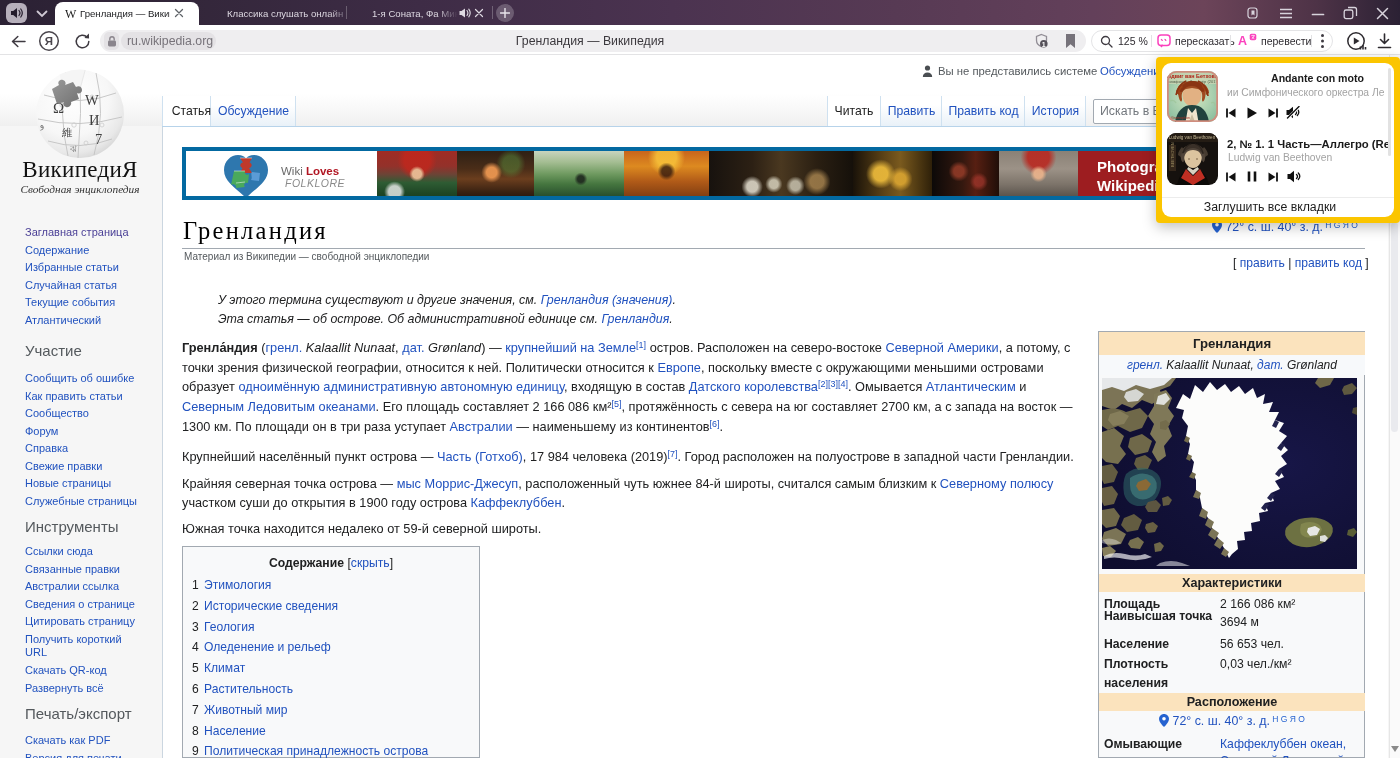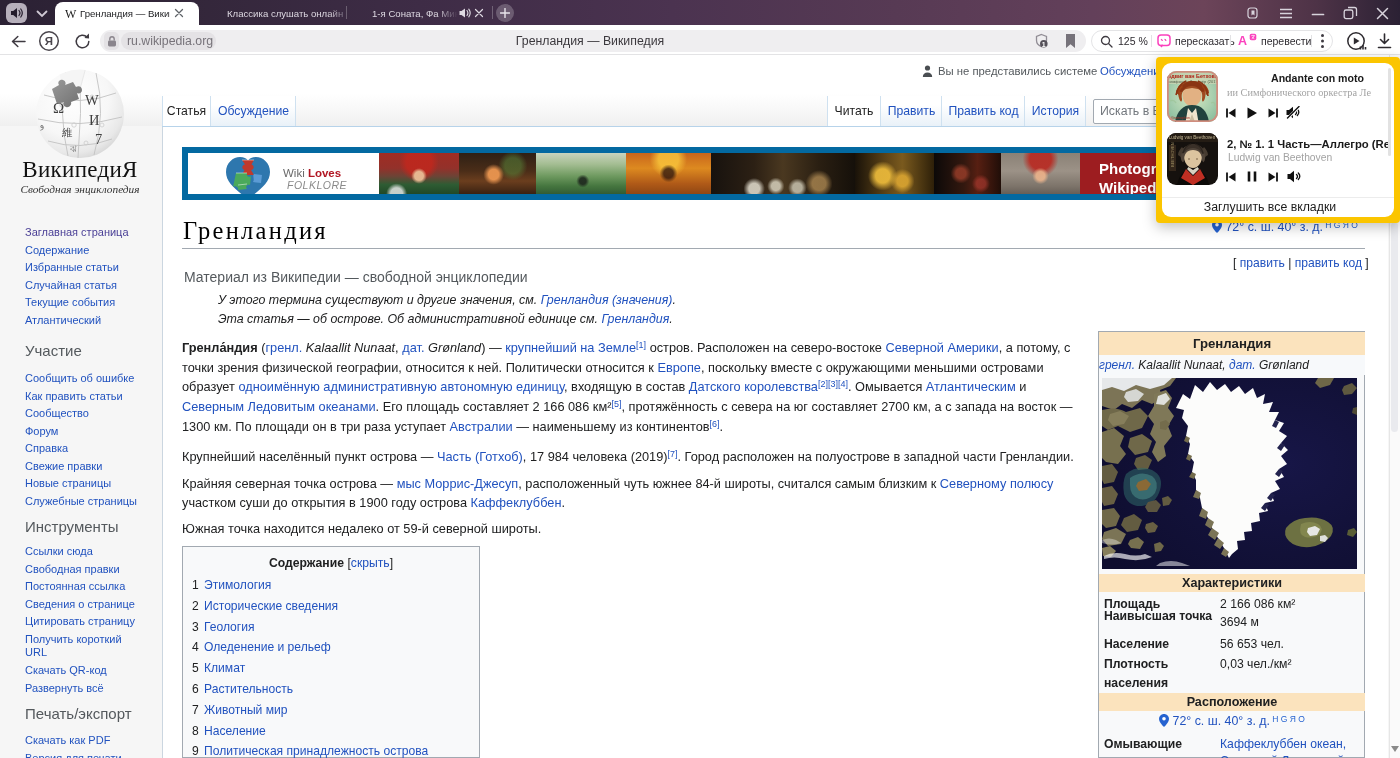--- a/index.html
+++ b/index.html
@@ -212,22 +212,22 @@
   <div class="sb" style="top:370px"><a>Сообщить об ошибке</a></div>
   <div class="sb" style="top:387.5px"><a>Как править статьи</a></div>
   <div class="sb" style="top:405px"><a>Сообщество</a></div>
   <div class="sb" style="top:422.5px"><a>Форум</a></div>
   <div class="sb" style="top:440px"><a>Справка</a></div>
   <div class="sb" style="top:457.5px"><a>Свежие правки</a></div>
   <div class="sb" style="top:475px"><a>Новые страницы</a></div>
   <div class="sb" style="top:492.5px"><a>Служебные страницы</a></div>
   <div class="sbh" style="top:520px">Инструменты</div>
   <div class="sb" style="top:543px"><a>Ссылки сюда</a></div>
-  <div class="sb" style="top:560.5px"><a>Свободная правки</a></div>
-  <div class="sb" style="top:578px"><a>Постоянная ссылка</a></div>
+  <div class="sb" style="top:560.5px"><a>Связанные правки</a></div>
+  <div class="sb" style="top:578px"><a>Австралии ссылка</a></div>
   <div class="sb" style="top:595.5px"><a>Сведения о странице</a></div>
   <div class="sb" style="top:613px"><a>Цитировать страницу</a></div>
   <div class="sb" style="top:631px"><a>Получить короткий</a></div>
   <div class="sb" style="top:644px"><a>URL</a></div>
   <div class="sb" style="top:662px"><a>Скачать QR-код</a></div>
   <div class="sb" style="top:679.5px"><a>Развернуть всё</a></div>
   <div class="sbh" style="top:707px">Печать/экспорт</div>
   <div class="sb" style="top:732px"><a>Скачать как PDF</a></div>
   <div class="sb" style="top:750px"><a>Версия для печати</a></div>
 </div>
@@ -235,37 +235,37 @@
 <div id="wikihead">
   <svg class="abs" style="left:922px;top:65px" width="11" height="12" viewBox="0 0 11 12">
       <circle cx="5.5" cy="3" r="2.6" fill="#4a4e52"></circle>
       <path d="M0.8 12c0-3 2-4.6 4.7-4.6s4.7 1.6 4.7 4.6z" fill="#4a4e52"></path>
     </svg>
   <div class="abs" style="left:938px;top:64px;height:15px;line-height:15px;font-size:11.3px;color:#54595d;white-space:nowrap;">Вы не представились системе</div>
   <div class="abs" style="left:1100px;top:64px;height:15px;line-height:15px;font-size:11.3px;white-space:nowrap;"><a>Обсуждение</a></div>
 
   <div class="abs" style="left:162px;top:96px;width:49px;height:30px;background:#fff;border-left:1px solid #cfe1f0;border-right:1px solid #cfe1f0;box-sizing:border-box;"></div>
   <div class="abs" style="left:211px;top:96px;width:85px;height:30px;background:linear-gradient(180deg,#ffffff 30%,#e9f1f8 100%);border-right:1px solid #cfe1f0;box-sizing:border-box;"></div>
-  <div class="abs" style="left:162px;top:96px;width:49px;height:30px;line-height:30px;text-align:center;font-size:12.2px;color:#222;">Статья</div>
+  <div class="abs" style="left:162px;top:96px;width:49px;height:30px;line-height:30px;text-align:right;font-size:12.2px;color:#222;">Статья</div>
   <div class="abs" style="left:211px;top:96px;width:85px;height:30px;line-height:30px;text-align:center;font-size:12.2px;"><a>Обсуждение</a></div>
 
   <div class="abs" style="left:827px;top:96px;width:54px;height:30px;background:#fff;border-left:1px solid #cfe1f0;border-right:1px solid #cfe1f0;box-sizing:border-box;"></div>
   <div class="abs" style="left:881px;top:96px;width:61px;height:30px;background:linear-gradient(180deg,#ffffff 30%,#e9f1f8 100%);border-right:1px solid #cfe1f0;box-sizing:border-box;"></div>
   <div class="abs" style="left:942px;top:96px;width:83px;height:30px;background:linear-gradient(180deg,#ffffff 30%,#e9f1f8 100%);border-right:1px solid #cfe1f0;box-sizing:border-box;"></div>
   <div class="abs" style="left:1025px;top:96px;width:61px;height:30px;background:linear-gradient(180deg,#ffffff 30%,#e9f1f8 100%);border-right:1px solid #cfe1f0;box-sizing:border-box;"></div>
   <div class="abs" style="left:827px;top:96px;width:54px;height:30px;line-height:30px;text-align:center;font-size:12.2px;color:#222;">Читать</div>
   <div class="abs" style="left:881px;top:96px;width:61px;height:30px;line-height:30px;text-align:center;font-size:12.2px;"><a>Править</a></div>
   <div class="abs" style="left:942px;top:96px;width:83px;height:30px;line-height:30px;text-align:center;font-size:12.2px;"><a>Править код</a></div>
   <div class="abs" style="left:1025px;top:96px;width:61px;height:30px;line-height:30px;text-align:center;font-size:12.2px;"><a>История</a></div>
 
   <div class="abs" style="left:1093px;top:99px;width:267px;height:25px;background:#fff;border:1px solid #a2a9b1;border-radius:2px;box-sizing:border-box;"></div>
   <div class="abs" style="left:1100px;top:103px;height:17px;line-height:17px;font-size:12.3px;color:#72777d;">Искать в Википедии</div>
 </div>
 
-<div id="banner" class="abs" style="left:182px;top:147px;width:1181px;height:53px;border:6px solid #0369a1;box-sizing:border-box;background:#fff;overflow:hidden;">
+<div id="banner" class="abs" style="left:182px;top:147px;width:1181px;height:53px;border:4px solid #0369a1;box-sizing:border-box;background:#fff;overflow:hidden;">
   <div class="abs" style="left:0;top:0;width:190px;height:51px;background:#fff;"></div>
   <svg class="abs" style="left:36px;top:3px" width="48" height="46" viewBox="0 0 48 46">
     <path d="M24 44C14 34 2 28 2 16 2 7 9 1 16 1c4 0 6.5 1.5 8 3.5C25.5 2.5 28 1 32 1c7 0 14 6 14 15 0 12-12 18-22 28z" fill="#2e77ae"></path>
     <path d="M18 4h12l-2.5 4.5c3 1 3 5-0.5 5.5l3 5H18l2.5-5c-3-1-3-5 0.5-5.5z" fill="#c0392b"></path>
     <path d="M12 17h11c-1 3 2 5 4 3l-1 9c-3-1-5 2-3 4l-9 1c1-3-3-5-5-3z" fill="#4aa95c"></path>
     <path d="M30 18l8 1-1 8-8-1c2-3-1-6 1-8z" fill="#5b9bd5"></path>
     <path d="M18 4h12M12 17h11M23 28l-9 1" stroke="#fff" stroke-width="0.7" fill="none" opacity="0.7"></path>
   </svg>
   <div class="abs" style="left:95px;top:14px;font-size:11.5px;white-space:nowrap;"><span style="color:#6a6a6a">Wiki </span><span style="color:#b11623;font-weight:bold">Loves</span></div>
   <div class="abs" style="left:99px;top:26px;font-size:10.5px;font-style:italic;color:#8a8a8a;letter-spacing:0.5px;">FOLKLORE</div>
@@ -309,21 +309,21 @@
   <div class="abs" style="left:911px;top:6px;font-size:15px;font-weight:bold;color:#fff;line-height:19px;">Photograph your local cultur<br>Wikipedia and win!</div>
 </div>
 
 <div id="article">
   <div class="abs" style="left:1212px;top:219px;height:16px;line-height:16px;font-size:12.4px;white-space:nowrap;"><svg width="10" height="13" viewBox="0 0 10 13" style="vertical-align:-2px">
         <path d="M5 0C2.2 0 0 2.2 0 5c0 3.5 5 8 5 8s5-4.5 5-8c0-2.8-2.2-5-5-5z" fill="#2663d0"></path>
         <circle cx="5" cy="4.8" r="1.8" fill="#fff"></circle>
       </svg> <a>72° с. ш. 40° з. д.</a><span style="font-size:8.5px;position:relative;top:-3px;color:#2663d0;"> H G Я O</span></div>
   <div class="abs" style="left:183px;top:216px;height:30px;line-height:30px;font-family:'Liberation Serif',serif;font-size:24.5px;letter-spacing:2.3px;color:#000;">Гренландия</div>
   <div class="abs" style="left:182px;top:248px;width:1183px;height:1px;background:#a2a9b1;"></div>
-  <div class="abs" style="left:184px;top:270px;height:15px;line-height:15px;font-size:14px;color:#54595d;">Материал из Википедии — свободной энциклопедии</div>
+  <div class="abs" style="left:184px;top:249px;height:15px;line-height:15px;font-size:10px;color:#54595d;">Материал из Википедии — свободной энциклопедии</div>
   <div class="abs" style="left:1233px;top:255px;height:16px;line-height:16px;font-size:12.1px;color:#202122;">[ <a>править</a> | <a>править код</a> ]</div>
 
   <div class="ln" style="left:218px;top:290px;font-style:italic;font-size:12.4px;">У этого термина существуют и другие значения, см. <a>Гренландия (значения)</a>.</div>
   <div class="ln" style="left:218px;top:308.5px;font-style:italic;font-size:12.4px;">Эта статья — об острове. Об административной единице см. <a>Гренландия</a>.</div>
 
   <div class="ln" style="left:182px;top:338px;"><b>Гренла́ндия</b> (<a>гренл.</a> <i>Kalaallit Nunaat</i>, <a>дат.</a> <i>Grønland</i>) — <a>крупнейший на Земле</a><sup><a>[1]</a></sup> остров. Расположен на северо-востоке <a>Северной Америки</a>, а потому, с</div>
   <div class="ln" style="left:182px;top:357.7px;">точки зрения физической географии, относится к ней. Политически относится к <a>Европе</a>, поскольку вместе с окружающими меньшими островами</div>
   <div class="ln" style="left:182px;top:377.4px;">образует <a>одноимённую административную автономную единицу</a>, входящую в состав <a>Датского королевства</a><sup><a>[2][3][4]</a></sup>. Омывается <a>Атлантическим</a> и</div>
   <div class="ln" style="left:182px;top:397.1px;"><a>Северным Ледовитым океанами</a>. Его площадь составляет 2 166 086 км²<sup><a>[5]</a></sup>, протяжённость с севера на юг составляет 2700 км, а с запада на восток —</div>
   <div class="ln" style="left:182px;top:416.8px;">1300 км. По площади он в три раза уступает <a>Австралии</a> — наименьшему из континентов<sup><a>[6]</a></sup>.</div>
@@ -344,21 +344,21 @@
   <div class="ln toc" style="left:192px;top:658.2px;"><span style="display:inline-block;width:12px">5</span><a>Климат</a></div>
   <div class="ln toc" style="left:192px;top:679px;"><span style="display:inline-block;width:12px">6</span><a>Растительность</a></div>
   <div class="ln toc" style="left:192px;top:699.8px;"><span style="display:inline-block;width:12px">7</span><a>Животный мир</a></div>
   <div class="ln toc" style="left:192px;top:720.6px;"><span style="display:inline-block;width:12px">8</span><a>Население</a></div>
   <div class="ln toc" style="left:192px;top:741.4px;"><span style="display:inline-block;width:12px">9</span><a>Политическая принадлежность острова</a></div>
 </div>
 
 <div id="infobox">
   <div class="abs" style="left:1098px;top:331px;width:267px;height:427px;background:#f8f9fa;border:1px solid #a2a9b1;box-sizing:border-box;"></div>
   <div class="band" style="top:332px;height:23px;line-height:23px;font-size:13.2px;">Гренландия</div>
-  <div class="abs" style="left:1099px;top:355px;width:266px;height:20px;background:#f7f9fb;line-height:20px;text-align:left;font-style:italic;font-size:12px;color:#202122;"><a>гренл.</a> Kalaallit Nunaat, <a>дат.</a> Grønland</div>
+  <div class="abs" style="left:1099px;top:355px;width:266px;height:20px;background:#f7f9fb;line-height:20px;text-align:center;font-style:italic;font-size:12px;color:#202122;"><a>гренл.</a> Kalaallit Nunaat, <a>дат.</a> Grønland</div>
 
   <svg class="abs" style="left:1102px;top:378px" width="255" height="191" viewBox="0 0 255 191">
     <defs>
       <radialGradient id="oc" cx="72%" cy="45%" r="85%">
           <stop offset="0%" stop-color="#171647"></stop>
           <stop offset="55%" stop-color="#121138"></stop>
           <stop offset="100%" stop-color="#0e0d2e"></stop>
         </radialGradient>
     </defs>
     <rect width="255" height="191" fill="url(#oc)"></rect>
@@ -467,21 +467,21 @@
       <path d="M21 37l4 5 4-5 2.5 14h-13z" fill="#efe5ce"></path>
       <path d="M25 43l-3 8h6z" fill="#c9bda0"></path>
       <path d="M9 24q2-10 10-14M41 25q-1-11-10-15" stroke="#8a3413" stroke-width="1.6" fill="none"></path>
 
       <path d="M3 30q4-2 6 2M44 32q4-2 4 3" stroke="#9fc49a" stroke-width="1.2" fill="none" opacity="0.8"></path>
       <text x="4" y="48" font-size="3.6" fill="#a33326" font-family="Liberation Sans">Gramophon</text>
     </g>
     <rect x="0.9" y="0.9" width="49.2" height="49.2" rx="8.5" fill="none" stroke="#cf8d7e" stroke-width="1.8"></rect>
   </svg>
   <div class="abs" style="left:1227px;top:71px;width:160px;height:14px;line-height:14px;font-weight:bold;font-size:10.6px;color:#1a1a1a;white-space:nowrap;overflow:hidden;margin-left:44px;">Andante con moto</div>
-  <div class="abs" style="left:1227px;top:86px;width:166px;height:13px;line-height:13px;font-size:10.3px;color:#a3a3a3;white-space:nowrap;overflow:hidden;font-family:Liberation Serif, serif;">ии Симфонического оркестра Ле</div>
+  <div class="abs" style="left:1227px;top:86px;width:166px;height:13px;line-height:13px;font-size:10.3px;color:#a3a3a3;white-space:nowrap;overflow:hidden;">ии Симфонического оркестра Ле</div>
 
   <svg class="abs" style="left:1226px;top:107.5px" width="10" height="10" viewBox="0 0 10 10">
       <path d="M1 0.5v9" stroke="#111" stroke-width="1.8"></path>
       <path d="M9.5 0.5v9L2.5 5z" fill="#111"></path>
     </svg>
   <svg class="abs" style="left:1246px;top:106.5px" width="12" height="12" viewBox="0 0 12 12">
       <path d="M1.5 0.5 11 6 1.5 11.5z" fill="#111"></path>
     </svg>
   <svg class="abs" style="left:1268px;top:107.5px" width="10" height="10" viewBox="0 0 10 10">
       <path d="M9 0.5v9" stroke="#111" stroke-width="1.8"></path>

